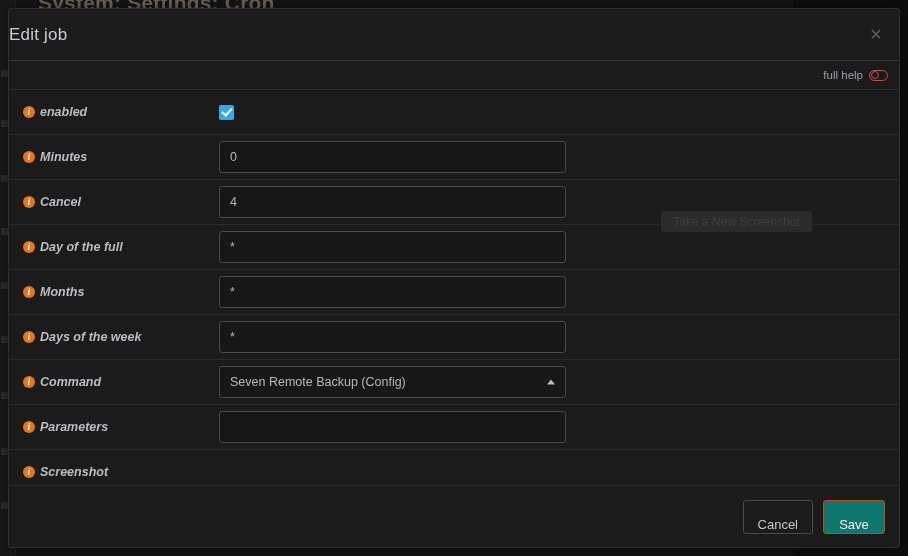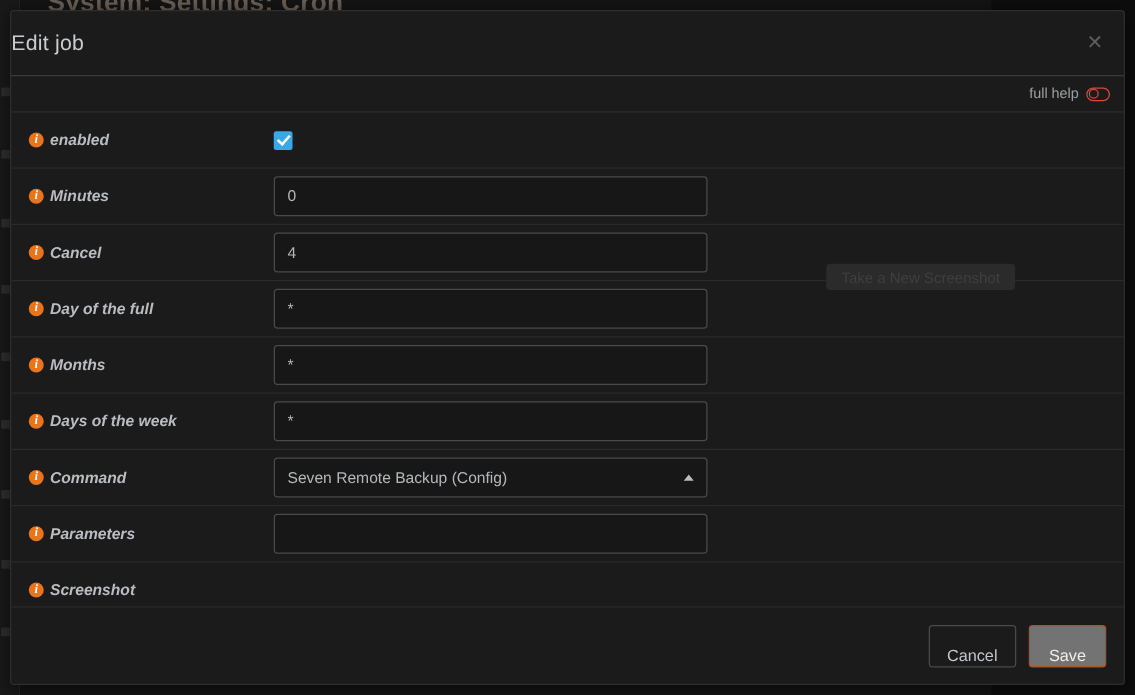--- a/index.html
+++ b/index.html
@@ -294,21 +294,21 @@
     cursor: pointer;
     padding: 16px 14px;
     border: 1px solid transparent;
   }
   .btn-cancel {
     background: #1b1b1b;
     border-color: #4a4a4a;
     color: #c3c7cb;
   }
   .btn-save {
-    background: #737373;
+    background: #0f766e;
     color: #f2eee9;
     border-color: #c4490d;
   }
 
   
   .ghost-tip {
     position: absolute;
     left: 661px;
     top: 211px;
     width: 151px;

